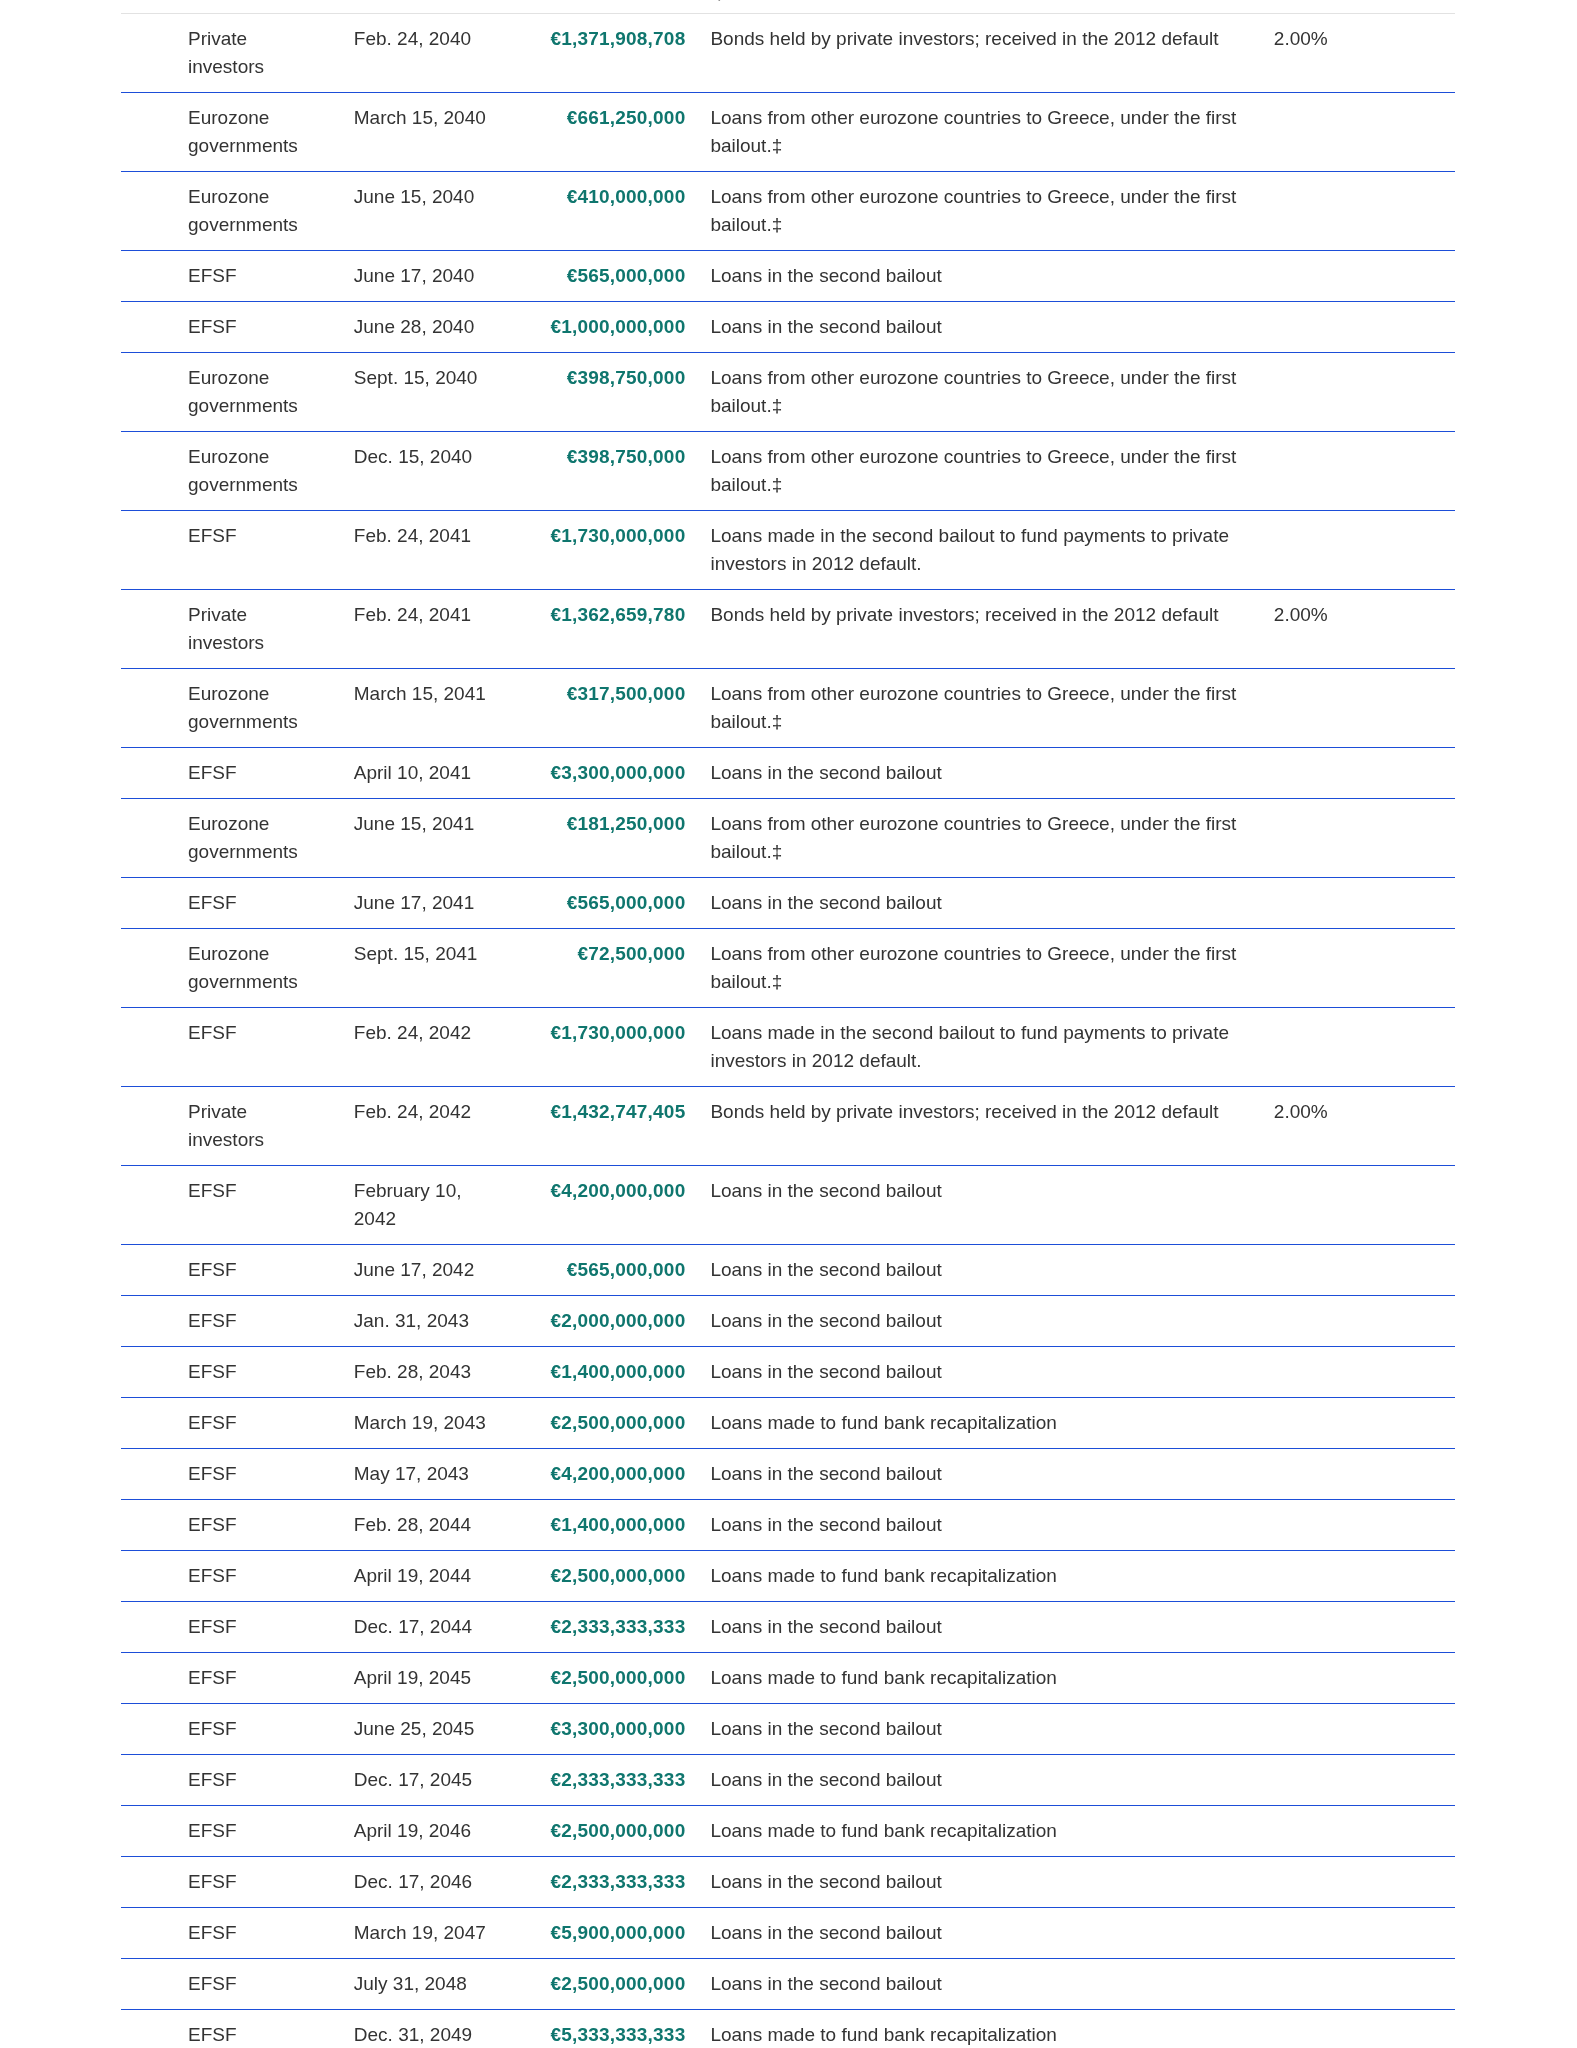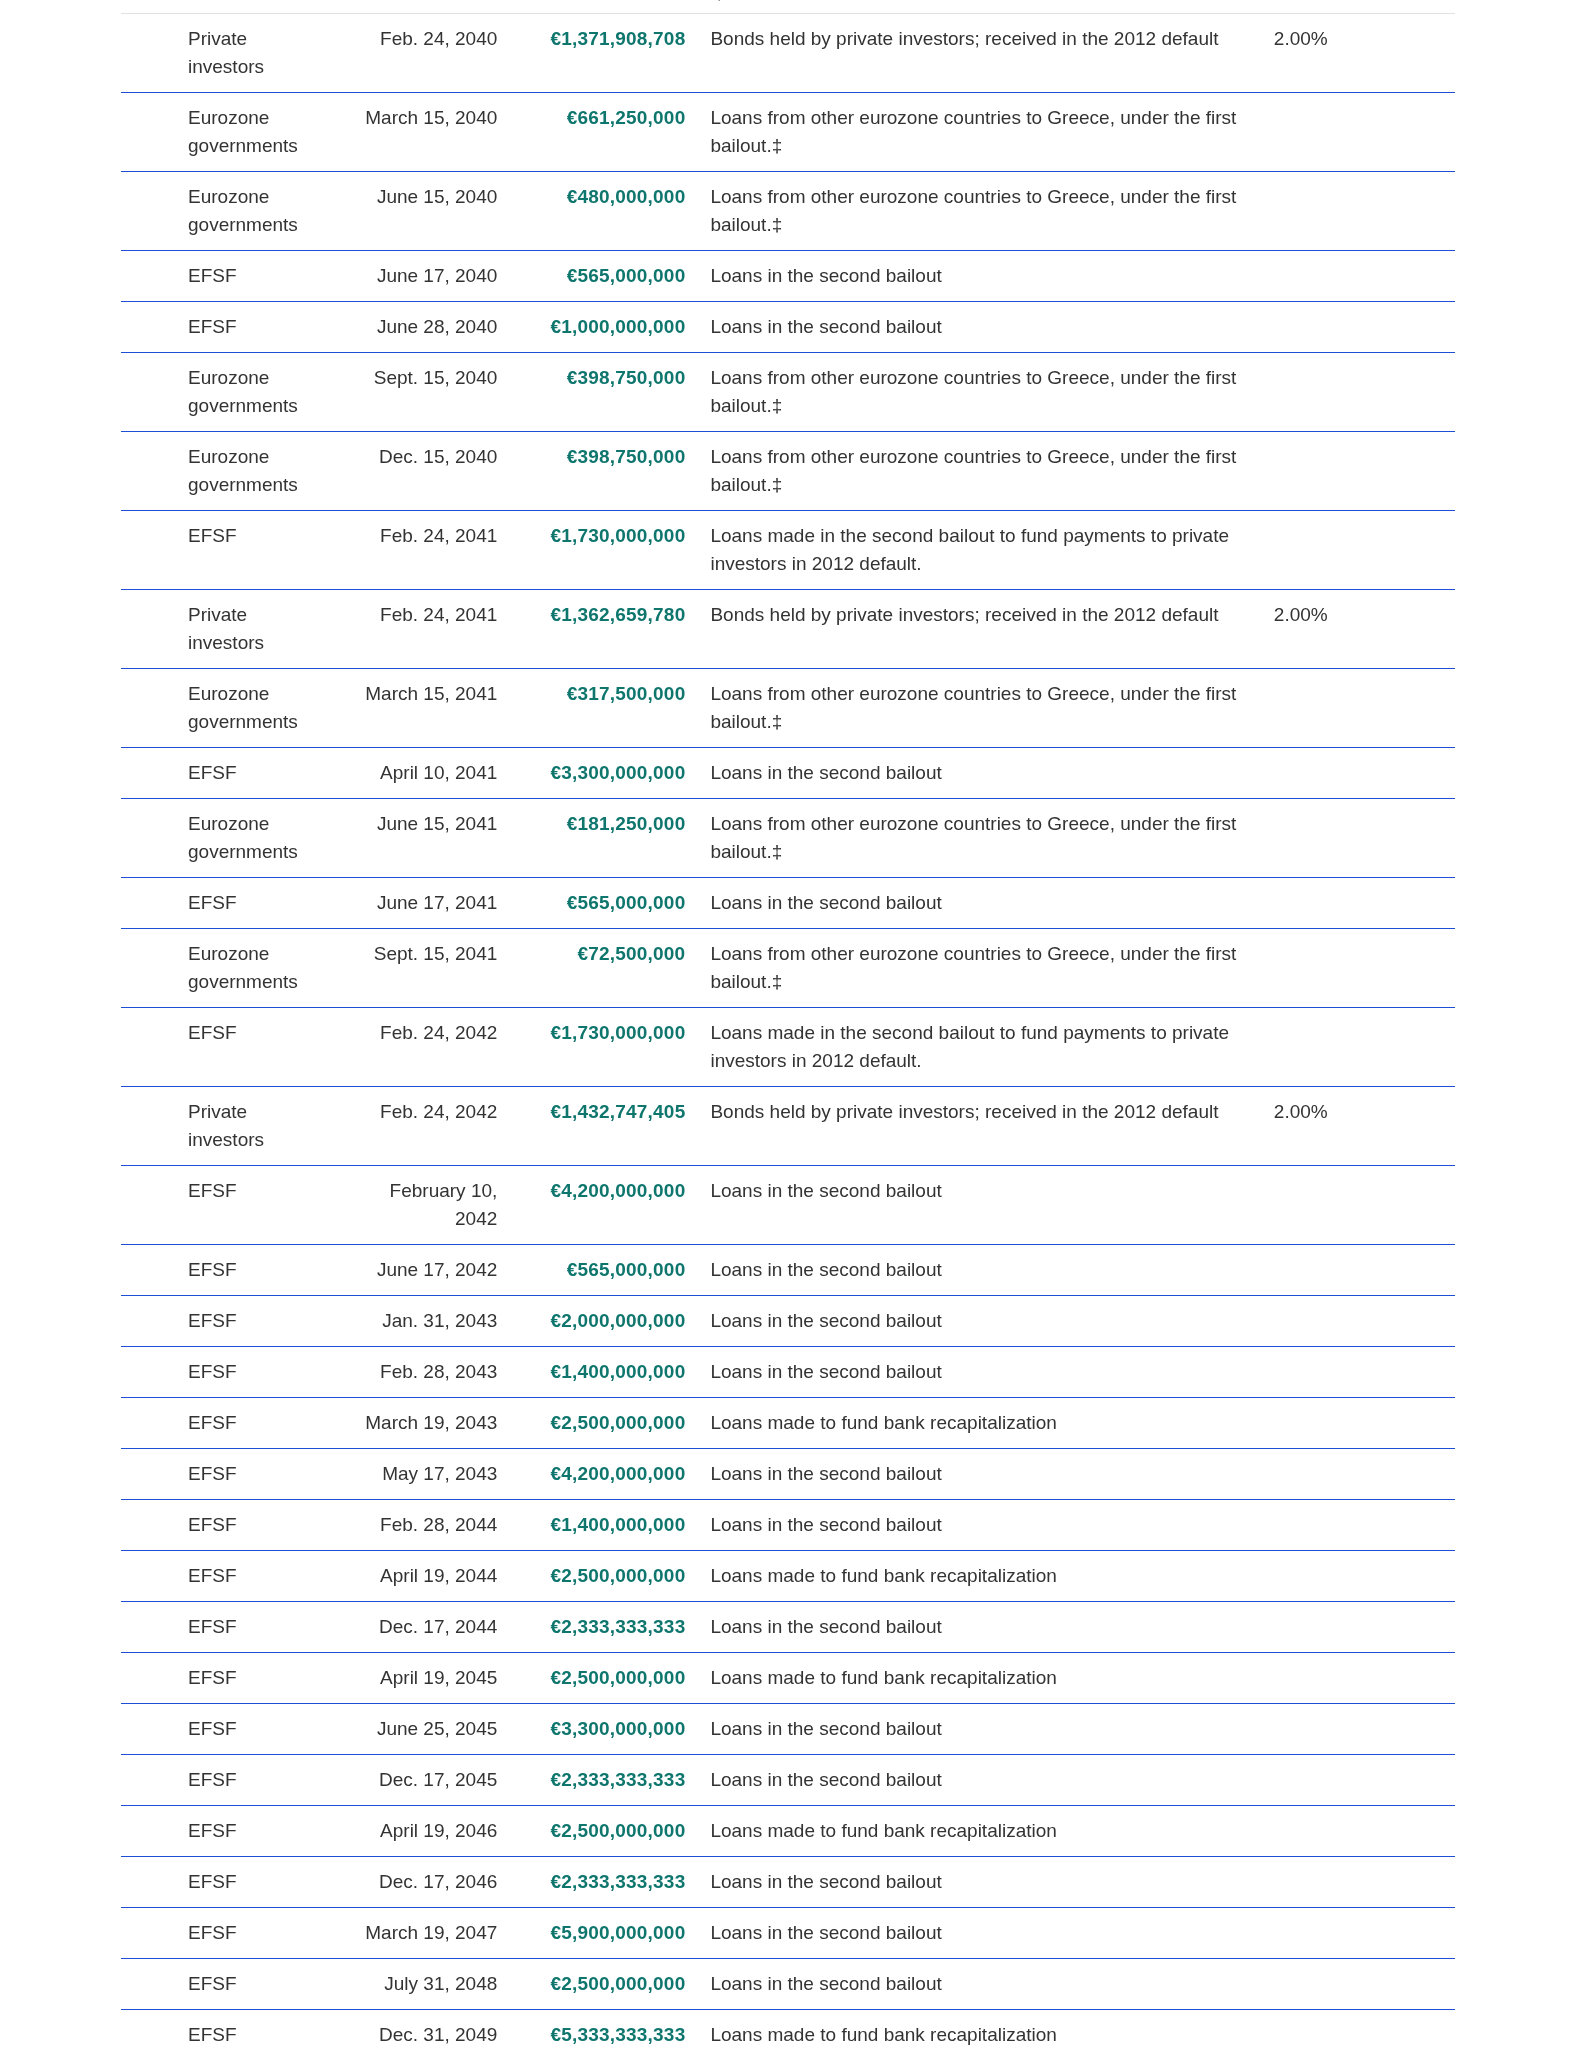--- a/index.html
+++ b/index.html
@@ -45,21 +45,20 @@
     line-height: 28px;
   }
   .cell { box-sizing: border-box; }
   .c-creditor {
     width: 234px;
     padding-left: 67px;
     padding-right: 47px;
   }
   .c-date {
     width: 145px;
-    text-align: right;
   }
   .c-amount {
     width: 190px;
     text-align: right;
     font-weight: 700;
     color: #0f766e;
     letter-spacing: 0.2px;
   }
   .c-desc {
     width: 578px;
@@ -91,21 +90,21 @@
     <div class="cell c-creditor">Eurozone governments</div>
     <div class="cell c-date">March 15, 2040</div>
     <div class="cell c-amount">€661,250,000</div>
     <div class="cell c-desc">Loans from other eurozone countries to Greece, under the first bailout.‡</div>
     <div class="cell c-rate"></div>
   </div>
 
   <div class="row">
     <div class="cell c-creditor">Eurozone governments</div>
     <div class="cell c-date">June 15, 2040</div>
-    <div class="cell c-amount">€480,000,000</div>
+    <div class="cell c-amount">€410,000,000</div>
     <div class="cell c-desc">Loans from other eurozone countries to Greece, under the first bailout.‡</div>
     <div class="cell c-rate"></div>
   </div>
 
   <div class="row">
     <div class="cell c-creditor">EFSF</div>
     <div class="cell c-date">June 17, 2040</div>
     <div class="cell c-amount">€565,000,000</div>
     <div class="cell c-desc">Loans in the second bailout</div>
     <div class="cell c-rate"></div>

